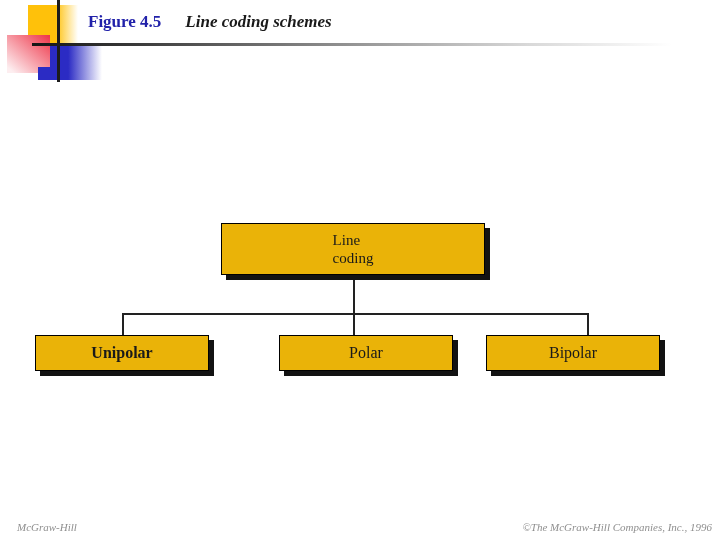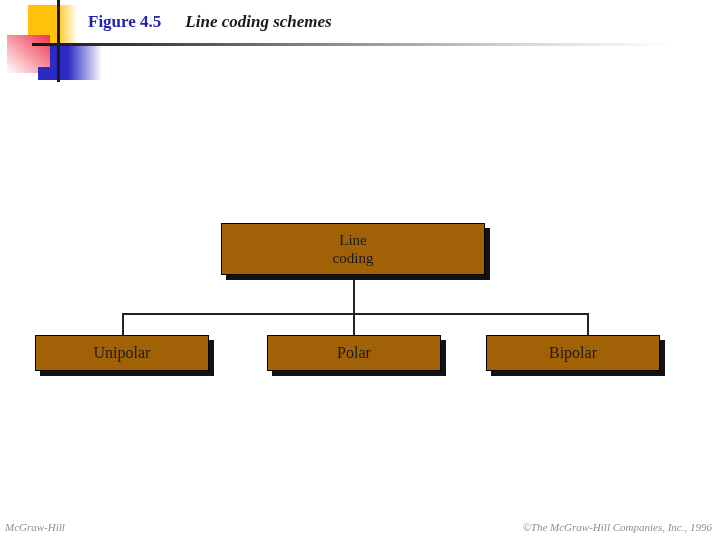--- a/index.html
+++ b/index.html
@@ -18,39 +18,39 @@
   .deco-blue-notch{left:38px;top:67px;width:14px;height:13px;background:#2b2bc4;}
   .deco-vline{left:57px;top:0;width:3px;height:82px;background:#1c1c1c;}
   .deco-hline{left:32px;top:43px;width:688px;height:3px;
     background:linear-gradient(to right,#151515 0%,#3a3a3a 15%,#909090 45%,#d8d8d8 72%,#ffffff 93%);}
   
   .title-row{position:absolute;left:88px;top:12px;white-space:nowrap;
     font-size:17px;font-weight:bold;font-family:Liberation Serif, serif;}
   .fig-label{color:#2222aa;}
   .fig-title{color:#1a1a1a;font-style:italic;margin-left:24px;}
   
-  .node{position:absolute;background:#a16207;border:1.5px solid #000;
+  .node{position:absolute;background:#eab308;border:1.5px solid #000;
     box-shadow:5px 5px 0 #121212;display:flex;align-items:center;
     justify-content:center;color:#1a1a1a;box-sizing:border-box;
-    text-align:center;}
+    }
   .node-root{left:221px;top:223px;width:264px;height:52px;
     font-size:15px;line-height:18px;white-space:pre-line;}
   .node-leaf{top:335px;width:174px;height:36px;font-size:16px;}
-  .leaf-1{left:35px;}
-  .leaf-2{left:267px;}
+  .leaf-1{left:35px;font-weight:bold;}
+  .leaf-2{left:279px;}
   .leaf-3{left:486px;}
   .conn{position:absolute;background:#222222;}
   .conn-root-drop{left:353px;top:276px;width:2px;height:59px;}
   .conn-h{left:122px;top:313px;width:467px;height:2px;}
   .conn-d1{left:122px;top:313px;width:2px;height:22px;}
   .conn-d3{left:587px;top:313px;width:2px;height:22px;}
   
   .footer span{position:absolute;bottom:7px;font-size:11px;
     font-style:italic;color:#8f8f8f;white-space:nowrap;}
-  .footer-left{left:5px;}
+  .footer-left{left:17px;}
   .footer-right{right:8px;}
 </style>
 </head>
 <body>
 
 <div class="slide">
 
   <div class="deco">
     <div class="deco-yellow"></div>
     <div class="deco-red"></div>

